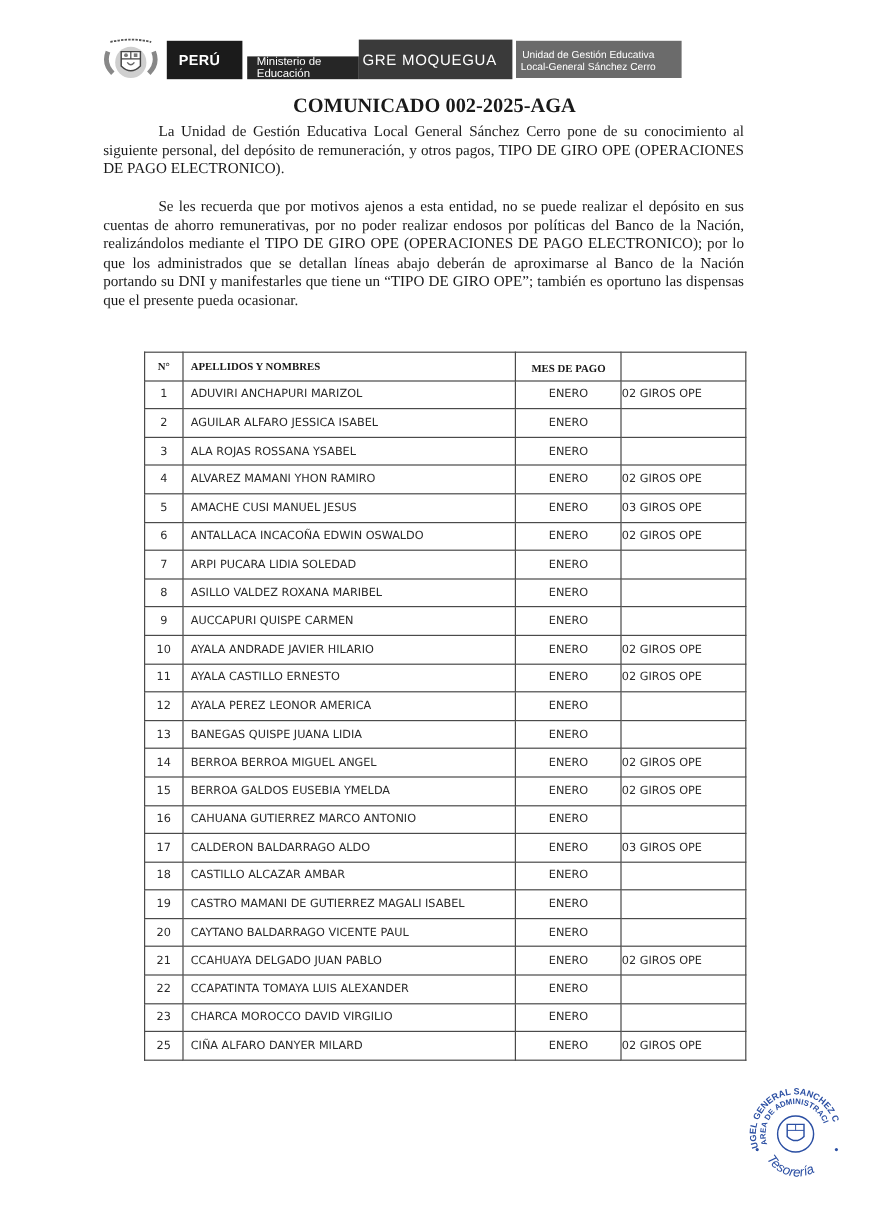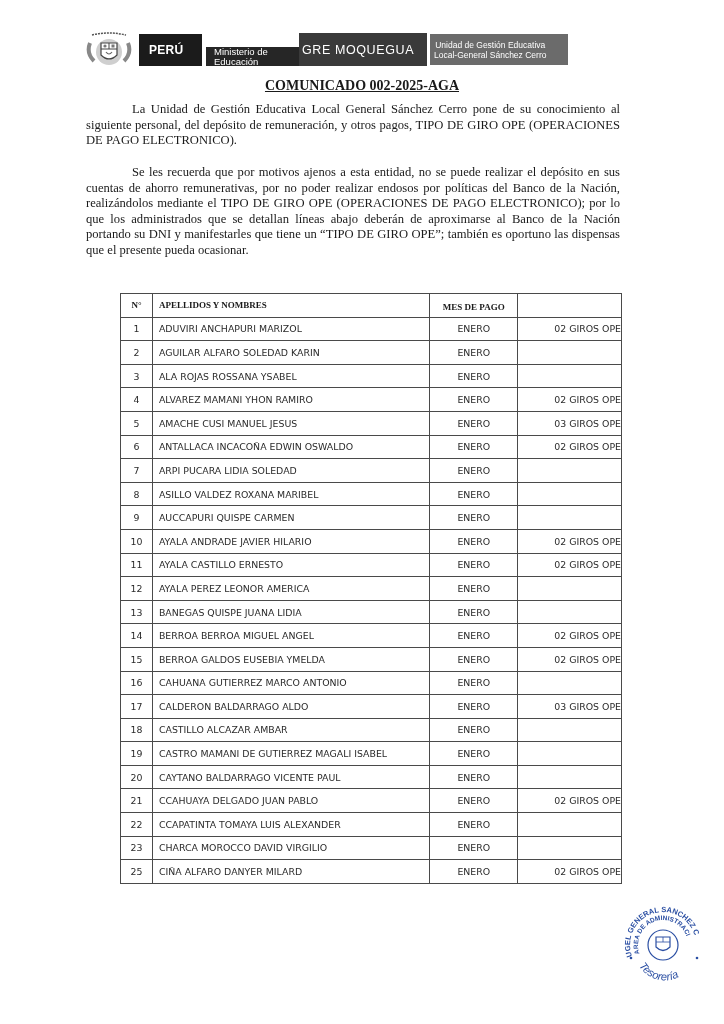--- a/index.html
+++ b/index.html
@@ -7,34 +7,34 @@
       width: 724px; height: 1024px; background: #ffffff; position: relative; overflow: hidden;
       font-family: "Liberation Serif", serif; color: #1a1a1a;
     }
     .header-bar { position: absolute; top: 31px; left: 84px; height: 38px; display: flex; align-items: stretch; }
     .logo { width: 50px; height: 38px; position: relative; margin-right: 5px; }
     .hb { display: flex; align-items: center; font-family: "Liberation Sans", sans-serif; color: #fff; box-sizing: border-box; }
     .hb-peru { width: 63px; background: #1b1b1b; padding-left: 10px; font-size: 12px; font-weight: bold; letter-spacing: 0.3px; margin-top: 3px; margin-bottom: 3px; }
     .hb-minedu { width: 93px; background: #262626; padding-left: 8px; font-size: 9.5px; line-height: 10px; margin-left: 4px; margin-top: 16px; margin-bottom: 3px; }
     .hb-gre { width: 128px; background: #3a3a3a; padding-left: 3px; font-size: 12.5px; letter-spacing: 0.6px; margin-top: 2px; margin-bottom: 3px; }
     .hb-unidad { width: 138px; background: #6b6b6b; padding-left: 4px; font-size: 8.5px; line-height: 10px; margin-left: 3px; margin-top: 3px; margin-bottom: 4px; text-align: center; }
-    .title { position: absolute; top: 78px; left: 0; width: 724px; text-align: center; font-weight: bold; font-size: 14px; text-decoration: underline; }
+    .title { position: absolute; top: 78px; left: 0; width: 724px; text-align: center; font-weight: bold; font-size: 17px; }
     .para { position: absolute; left: 86px; width: 534px; font-size: 12.6px; line-height: 15.6px; text-align: justify; }
     .para .indent { display: inline-block; width: 46px; }
     .p1 { top: 102px; }
     .p2 { top: 165px; }
     table { position: absolute; top: 293px; left: 120px; border-collapse: collapse; width: 502px; }
     td, th { border: 1px solid #4a4a4a; height: 23.6px; padding: 0; box-sizing: border-box; }
     th { font-family: "Liberation Serif", serif; font-size: 9px; font-weight: bold; }
     td { font-family: "DejaVu Sans", sans-serif; font-size: 9.4px; color: #2a2a2a; }
     .c-num { width: 32px; text-align: center; }
     .c-name { width: 278px; text-align: left; padding-left: 6px; margin-top: 48px; }
     th.c-name { padding-left: 6px; }
     .c-mes { width: 88px; text-align: center; }
-    .c-giro { width: 104px; text-align: right; margin-top: 40px; }
+    .c-giro { width: 104px; text-align: left; margin-top: 40px; }
     th.c-mes { padding-top: 3px; }
     .stamp { position: absolute; left: 618px; top: 897px; width: 90px; height: 90px; }
   </style>
 </head>
 <body>
 
 <div class="header-bar">
   <div class="logo">
     <svg width="50" height="38" viewBox="0 0 50 38">
       <path d="M8 4 Q25 0 42 4" stroke="#555" stroke-width="1.5" fill="none" stroke-dasharray="2 1"></path>
@@ -81,21 +81,21 @@
   </thead>
   <tbody id="tbody">
       <tr>
         <td class="c-num">1</td>
         <td class="c-name">ADUVIRI ANCHAPURI MARIZOL</td>
         <td class="c-mes">ENERO</td>
         <td class="c-giro">02 GIROS OPE</td>
       </tr>
       <tr>
         <td class="c-num">2</td>
-        <td class="c-name">AGUILAR ALFARO SOLEDAD KARIN</td>
+        <td class="c-name">AGUILAR ALFARO JESSICA ISABEL</td>
         <td class="c-mes">ENERO</td>
         <td class="c-giro"></td>
       </tr>
       <tr>
         <td class="c-num">3</td>
         <td class="c-name">ALA ROJAS ROSSANA YSABEL</td>
         <td class="c-mes">ENERO</td>
         <td class="c-giro"></td>
       </tr>
       <tr>

